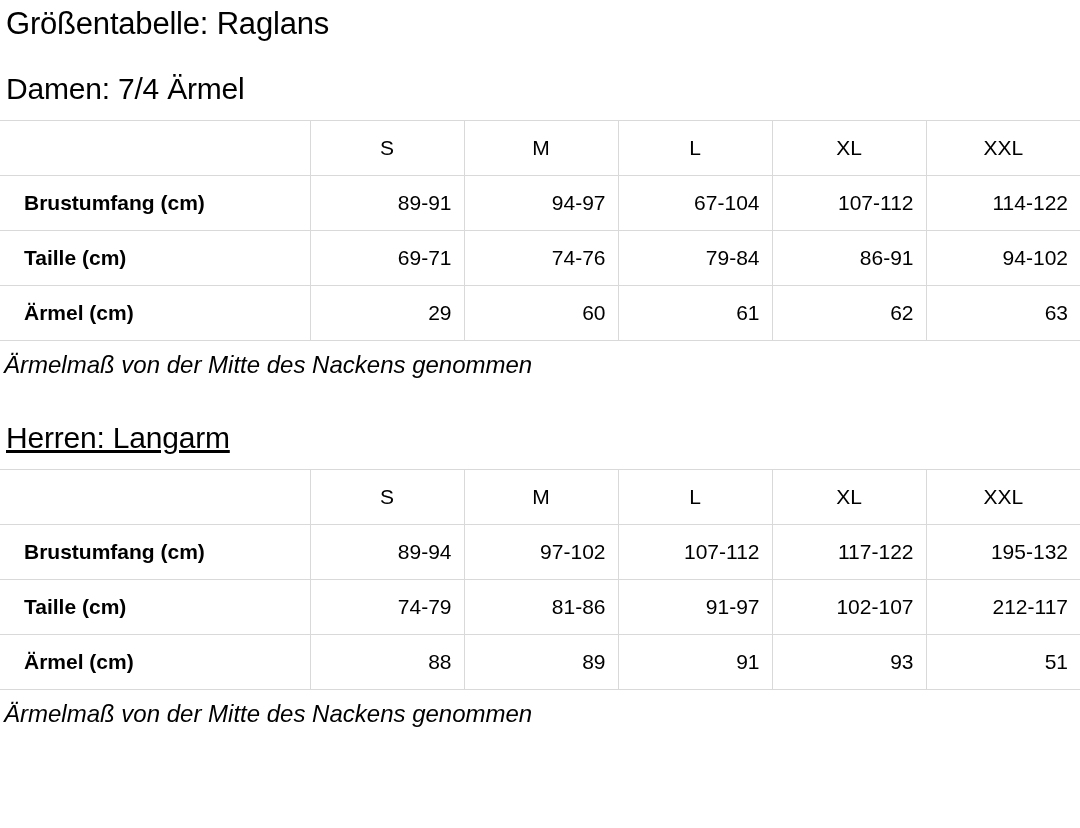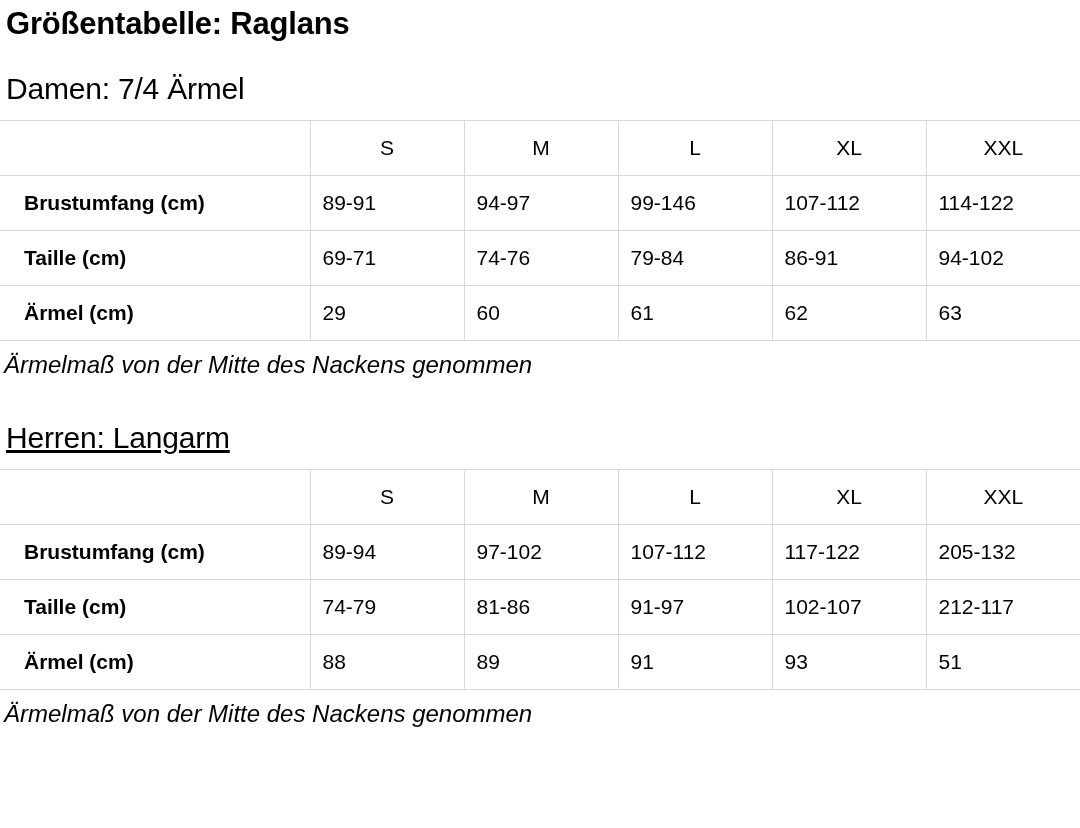--- a/index.html
+++ b/index.html
@@ -14,21 +14,21 @@
     color: #000000;
     overflow: hidden;
   }
   .page {
     width: 1080px;
     box-sizing: border-box;
     padding: 0;
   }
   .main-title {
     font-size: 31px;
-    font-weight: bold;
+    font-weight: normal;
     margin: 6px 0 0 6px;
     letter-spacing: -0.2px;
   }
   .section-title {
     font-size: 30px;
     font-weight: normal;
     margin: 30px 0 14px 6px;
     letter-spacing: -0.2px;
   }
   .section-title.second {
@@ -58,21 +58,21 @@
     border-left: none;
   }
   table.size-table tbody td.rowlabel {
     text-align: left;
     font-weight: bold;
     font-size: 21px;
     padding-left: 24px;
     border-left: none;
   }
   table.size-table tbody td.value {
-    text-align: left;
+    text-align: right;
   }
   table.size-table tr > *:last-child {
     border-right: none;
   }
   col.labelcol { width: 310px; }
   col.sizecol { width: 154px; }
   .note {
     font-style: italic;
     font-size: 24px;
     margin: 10px 0 0 4px;
@@ -104,21 +104,21 @@
         <th>L</th>
         <th>XL</th>
         <th>XXL</th>
       </tr>
     </thead>
     <tbody>
       <tr>
         <td class="rowlabel">Brustumfang (cm)</td>
         <td class="value">89-91</td>
         <td class="value">94-97</td>
-        <td class="value">99-146</td>
+        <td class="value">67-104</td>
         <td class="value">107-112</td>
         <td class="value">114-122</td>
       </tr>
       <tr>
         <td class="rowlabel">Taille (cm)</td>
         <td class="value">69-71</td>
         <td class="value">74-76</td>
         <td class="value">79-84</td>
         <td class="value">86-91</td>
         <td class="value">94-102</td>
@@ -157,21 +157,21 @@
         <th>XXL</th>
       </tr>
     </thead>
     <tbody>
       <tr>
         <td class="rowlabel">Brustumfang (cm)</td>
         <td class="value">89-94</td>
         <td class="value">97-102</td>
         <td class="value">107-112</td>
         <td class="value">117-122</td>
-        <td class="value">205-132</td>
+        <td class="value">195-132</td>
       </tr>
       <tr>
         <td class="rowlabel">Taille (cm)</td>
         <td class="value">74-79</td>
         <td class="value">81-86</td>
         <td class="value">91-97</td>
         <td class="value">102-107</td>
         <td class="value">212-117</td>
       </tr>
       <tr>

